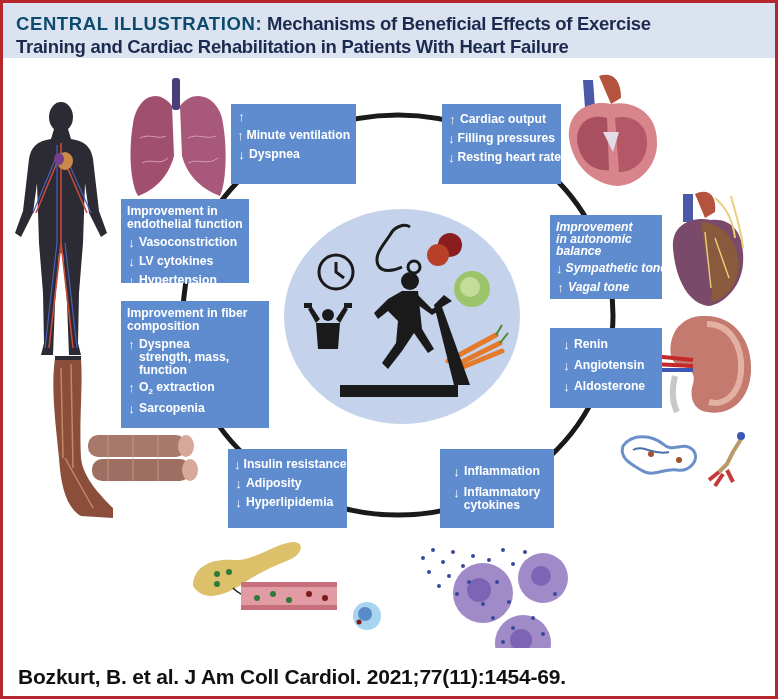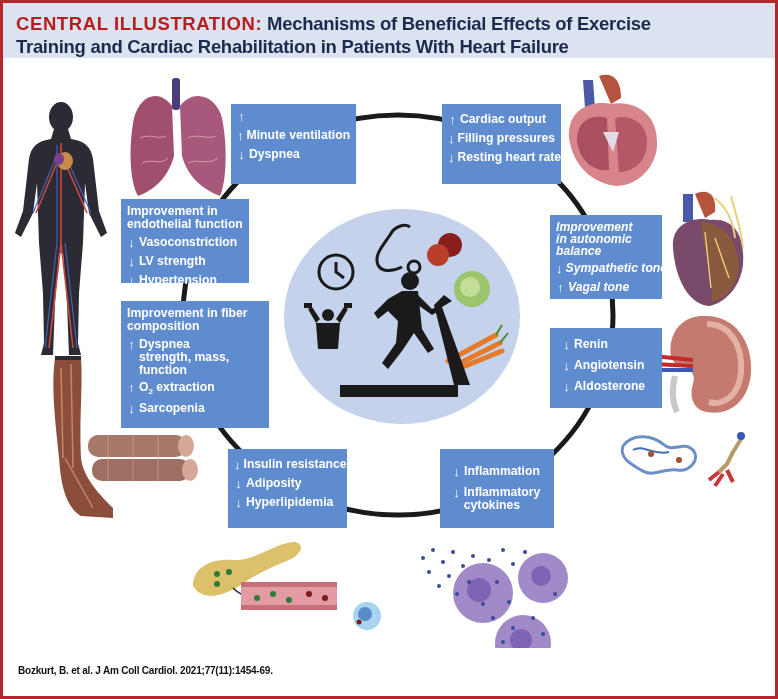--- a/index.html
+++ b/index.html
@@ -7,39 +7,39 @@
   body { font-family: "DejaVu Sans Condensed", "DejaVu Sans", "Liberation Sans", sans-serif; }
   .frame {
     position: absolute; left: 0; top: 0; width: 778px; height: 699px;
     border: 3px solid #b5262d; background: #ffffff;
   }
   .header {
     position: absolute; left: 0; top: 0; width: 772px; height: 55px;
     background: #dce3f0; padding: 9px 0 0 13px;
   }
   .header-line { font-size: 18.5px; font-weight: bold; line-height: 23px; color: #1b2a4e; white-space: nowrap; letter-spacing: -0.3px; font-family: "Liberation Sans", sans-serif; }
-  .header-label { color: #b91c1c; letter-spacing: 0.6px; text-align: right; }
+  .header-label { color: #0c4a6e; letter-spacing: 0.6px; text-align: right; }
   .canvas { position: absolute; left: 0; top: 55px; width: 772px; height: 590px; }
   .ring-svg { position: absolute; left: 0; top: 0; }
   .box {
     position: absolute; background: #5f8cce; color: #ffffff;
     font-family: "Liberation Sans", sans-serif; font-weight: bold;
     font-size: 12.2px; line-height: 13px; padding: 6px 6px;
   }
   .box .line { display: flex; align-items: flex-start; margin-bottom: 6px; white-space: nowrap; }
   .box .line:last-child { margin-bottom: 0; }
   .box .head { display: block; margin-bottom: 5px; }
   .arrow { display: inline-block; width: 9px; margin-right: 3px; font-size: 13px; line-height: 13px; text-align: center; }
   .sub { font-size: 8px; vertical-align: -3px; }
   .center-circle {
     position: absolute; left: 281px; top: 151px; width: 236px; height: 215px;
     border-radius: 50%; background: #c4d2eb;
   }
   .citation {
-    position: absolute; left: 15px; top: 662px; font-size: 10px; font-weight: bold; color: #111;
+    position: absolute; left: 15px; top: 662px; font-size: 21px; font-weight: bold; color: #111;
     font-family: "Liberation Sans", sans-serif; letter-spacing: -0.2px;
   }
 </style>
 </head>
 <body>
 
 <div class="frame">
 
   <div class="header">
     <div class="header-line">
@@ -252,21 +252,21 @@
     </div>
 
     <div class="box" style="left:118px; top:141px; width:128px; height:84px;">
       <span class="head" style="white-space:normal;">Improvement in endothelial function</span>
       <div class="line">
         <span class="arrow">↓</span>
         <span>Vasoconstriction</span>
       </div>
       <div class="line">
         <span class="arrow">↓</span>
-        <span>LV strength</span>
+        <span>LV cytokines</span>
       </div>
       <div class="line">
         <span class="arrow">↓</span>
         <span>Hypertension</span>
       </div>
     </div>
 
     <div class="box" style="left:118px; top:243px; width:148px; height:127px;">
       <span class="head" style="white-space:normal;">Improvement in fiber composition</span>
       <div class="line" style="margin-bottom:4px;">

